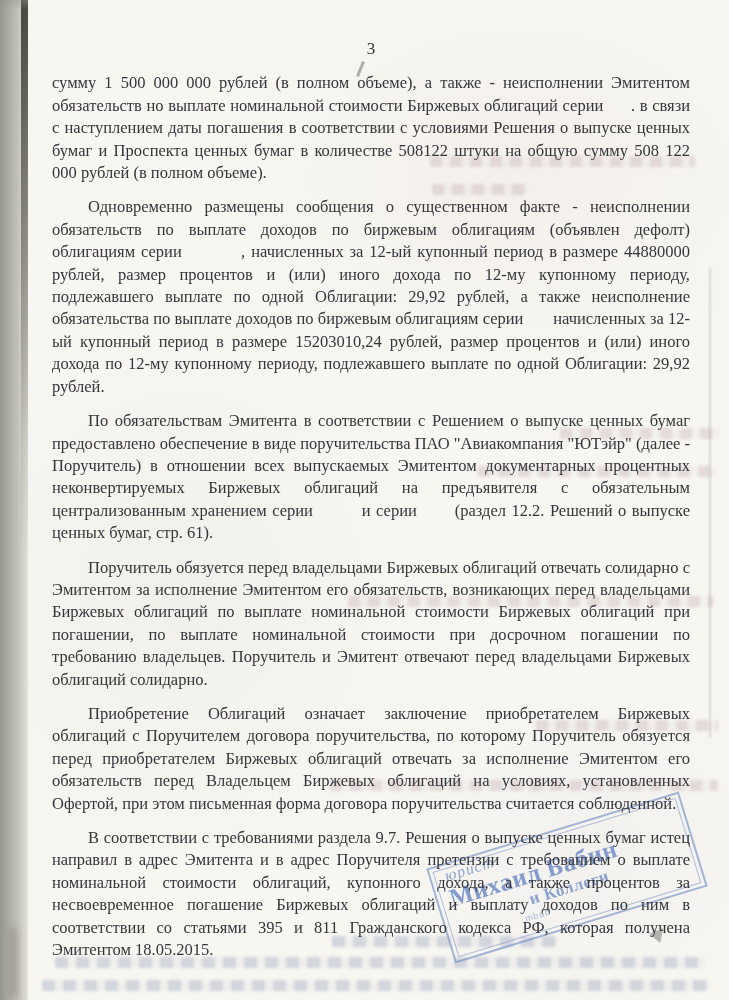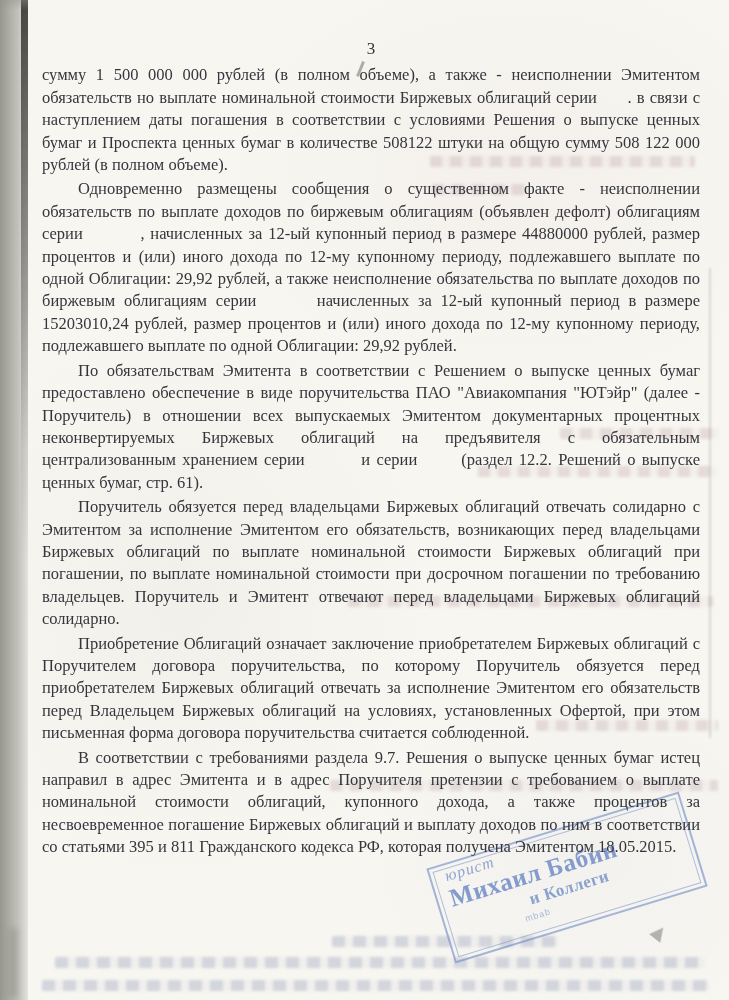--- a/index.html
+++ b/index.html
@@ -37,21 +37,21 @@
       #f7f6f1;
     z-index: 3;
   }
   
   .textcol {
     position: absolute; left: 12px; top: 38px; width: 662px;
     color: #35363c; font-size: 16.5px; line-height: 22.4px;
     text-align: justify; z-index: 6;
   }
   .pagenum { text-align: center; font-size: 17px; margin-bottom: 4px; }
-  .para { margin: 2px; text-indent: 36px; }
+  .para { margin: 12px; text-indent: 36px; }
   .para.first { text-indent: 0; }
   
   .bleed {
     position: absolute; height: 11px; border-radius: 2px;
     filter: blur(1.4px); z-index: 4;
   }
   .bleed.pink { background: repeating-linear-gradient(90deg, rgba(176,140,150,0.26) 0 12px, rgba(176,140,150,0.05) 12px 20px); }
   .bleed.blue { background: repeating-linear-gradient(90deg, rgba(128,138,174,0.30) 0 13px, rgba(128,138,174,0.06) 13px 21px); }
   
   .crease {

